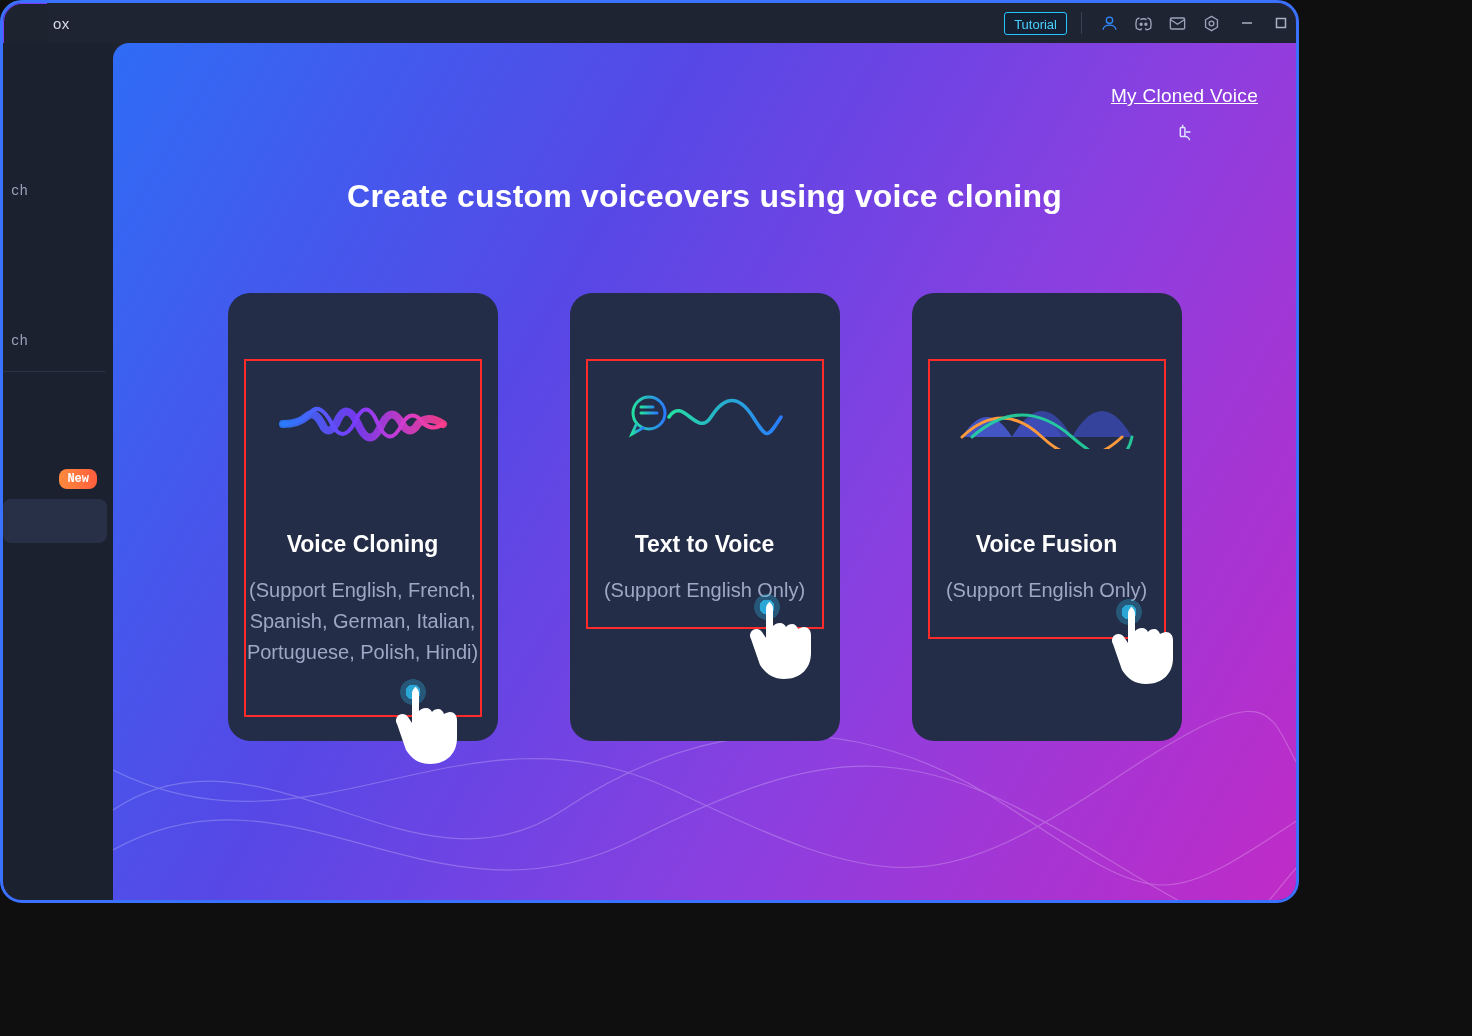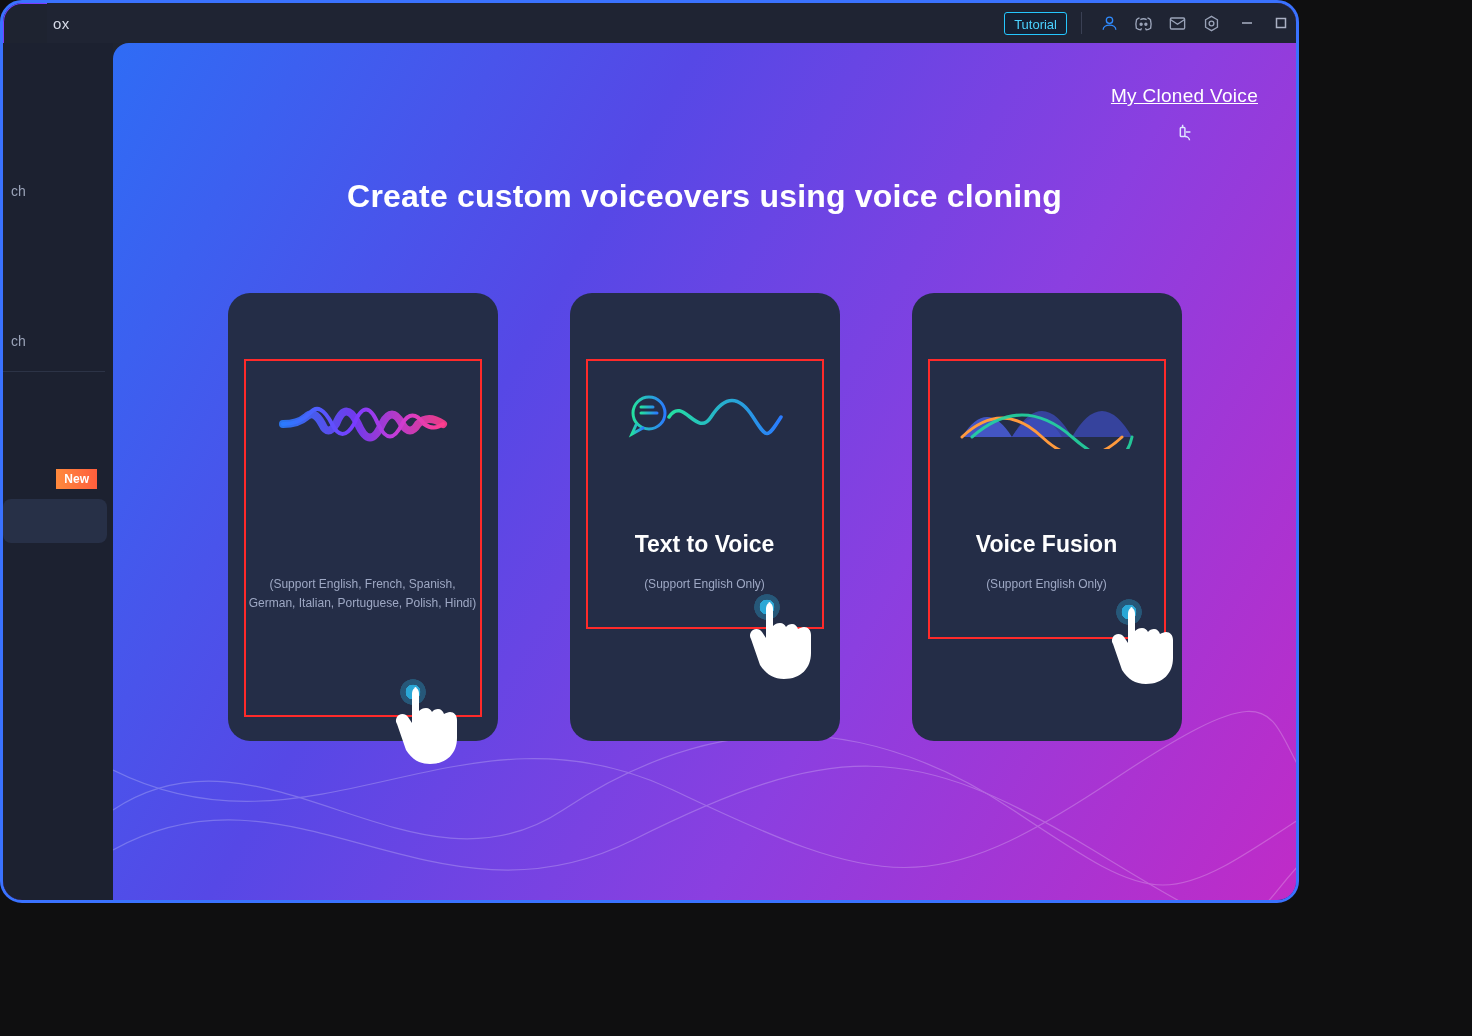--- a/index.html
+++ b/index.html
@@ -79,41 +79,42 @@
   .win-btn svg { width: 14px; height: 14px; stroke: currentColor; fill: none; stroke-width: 1.5; }
 
   
   .sidebar {
     position: absolute;
     left: 0; top: 40px;
     width: 110px;
     height: calc(100% - 40px);
     background: #1c2130;
     z-index: 2;
+    font-family: Liberation Mono, monospace;
   }
   .side-item {
     position: absolute;
     left: 0; right: 6px;
     height: 44px;
     display: flex; align-items: center;
     padding-left: 8px;
     color: #9aa3b8;
     font-size: 14px;
     border-radius: 8px;
   }
   .side-item.hl { background: #273047; color: #d7dfef; }
   .side-badge {
     position: absolute;
     right: 10px;
     background: linear-gradient(90deg,#ff8a3d,#ff5e3d);
     color: #fff;
     font-size: 12px;
     font-weight: 600;
     padding: 3px 8px;
-    border-radius: 0;
+    border-radius: 8px;
   }
   .side-divider {
     position: absolute;
     left: 0; right: 8px;
     height: 1px;
     background: #2c3346;
   }
 
   
   .main-panel {
@@ -206,21 +207,21 @@
     color: #fff;
     font-size: 23px;
     font-weight: 700;
   }
   .card-sub {
     position: absolute;
     top: 282px;
     left: 18px; right: 18px;
     text-align: center;
     color: #9ea8c4;
-    font-size: 12px;
+    font-size: 20px;
     line-height: 1.55;
   }
 
   
   .hand {
     position: absolute;
     width: 105px; height: 105px;
     pointer-events: none;
   }
   .card-0 .hand { left: 158px; top: 380px; }
@@ -345,20 +346,21 @@
                 <stop offset="0" stop-color="#2a7bff"></stop>
                 <stop offset=".45" stop-color="#7a3bff"></stop>
                 <stop offset=".75" stop-color="#d13ccf"></stop>
                 <stop offset="1" stop-color="#ff3d8e"></stop>
               </linearGradient>
             </defs>
             <path d="M5 35 Q20 35 28 28 Q36 20 44 35 Q50 48 58 35 Q68 10 80 35 Q92 62 104 35 Q114 16 124 35 Q132 48 140 35 Q150 25 165 35" stroke="url(#gvc)" stroke-width="8" fill="none" stroke-linecap="round" opacity=".9"></path>
             <path d="M5 35 Q22 35 32 24 Q42 12 54 35 Q64 55 76 35 Q88 6 100 35 Q112 60 124 35 Q134 18 146 35 Q156 42 165 35" stroke="url(#gvc)" stroke-width="4" fill="none" stroke-linecap="round"></path>
           </svg>
         </div>
+        <div class="card-title">Voice Cloning</div>
         <div class="card-sub">(Support English, French, Spanish, German, Italian, Portuguese, Polish, Hindi)</div>
         <div class="hand">
           <div class="dot"></div>
           <svg viewBox="0 0 105 105">
               <path fill="#fff" d="M27 14c4 0 6 3 6 7v17c2-2 4-3 7-3 3 0 5 2 6 4 1-2 4-3 6-3 3 0 5 2 6 5 2-1 4-2 6-2 4 0 7 3 7 8v18c0 15-10 26-27 26-11 0-18-5-24-14L11 51c-2-3-1-7 2-9 3-2 7-1 9 2l4 6V21c0-4 2-7 6-7z"></path>
             </svg>
         </div>
       </div>
 
       <div class="card card-1">

